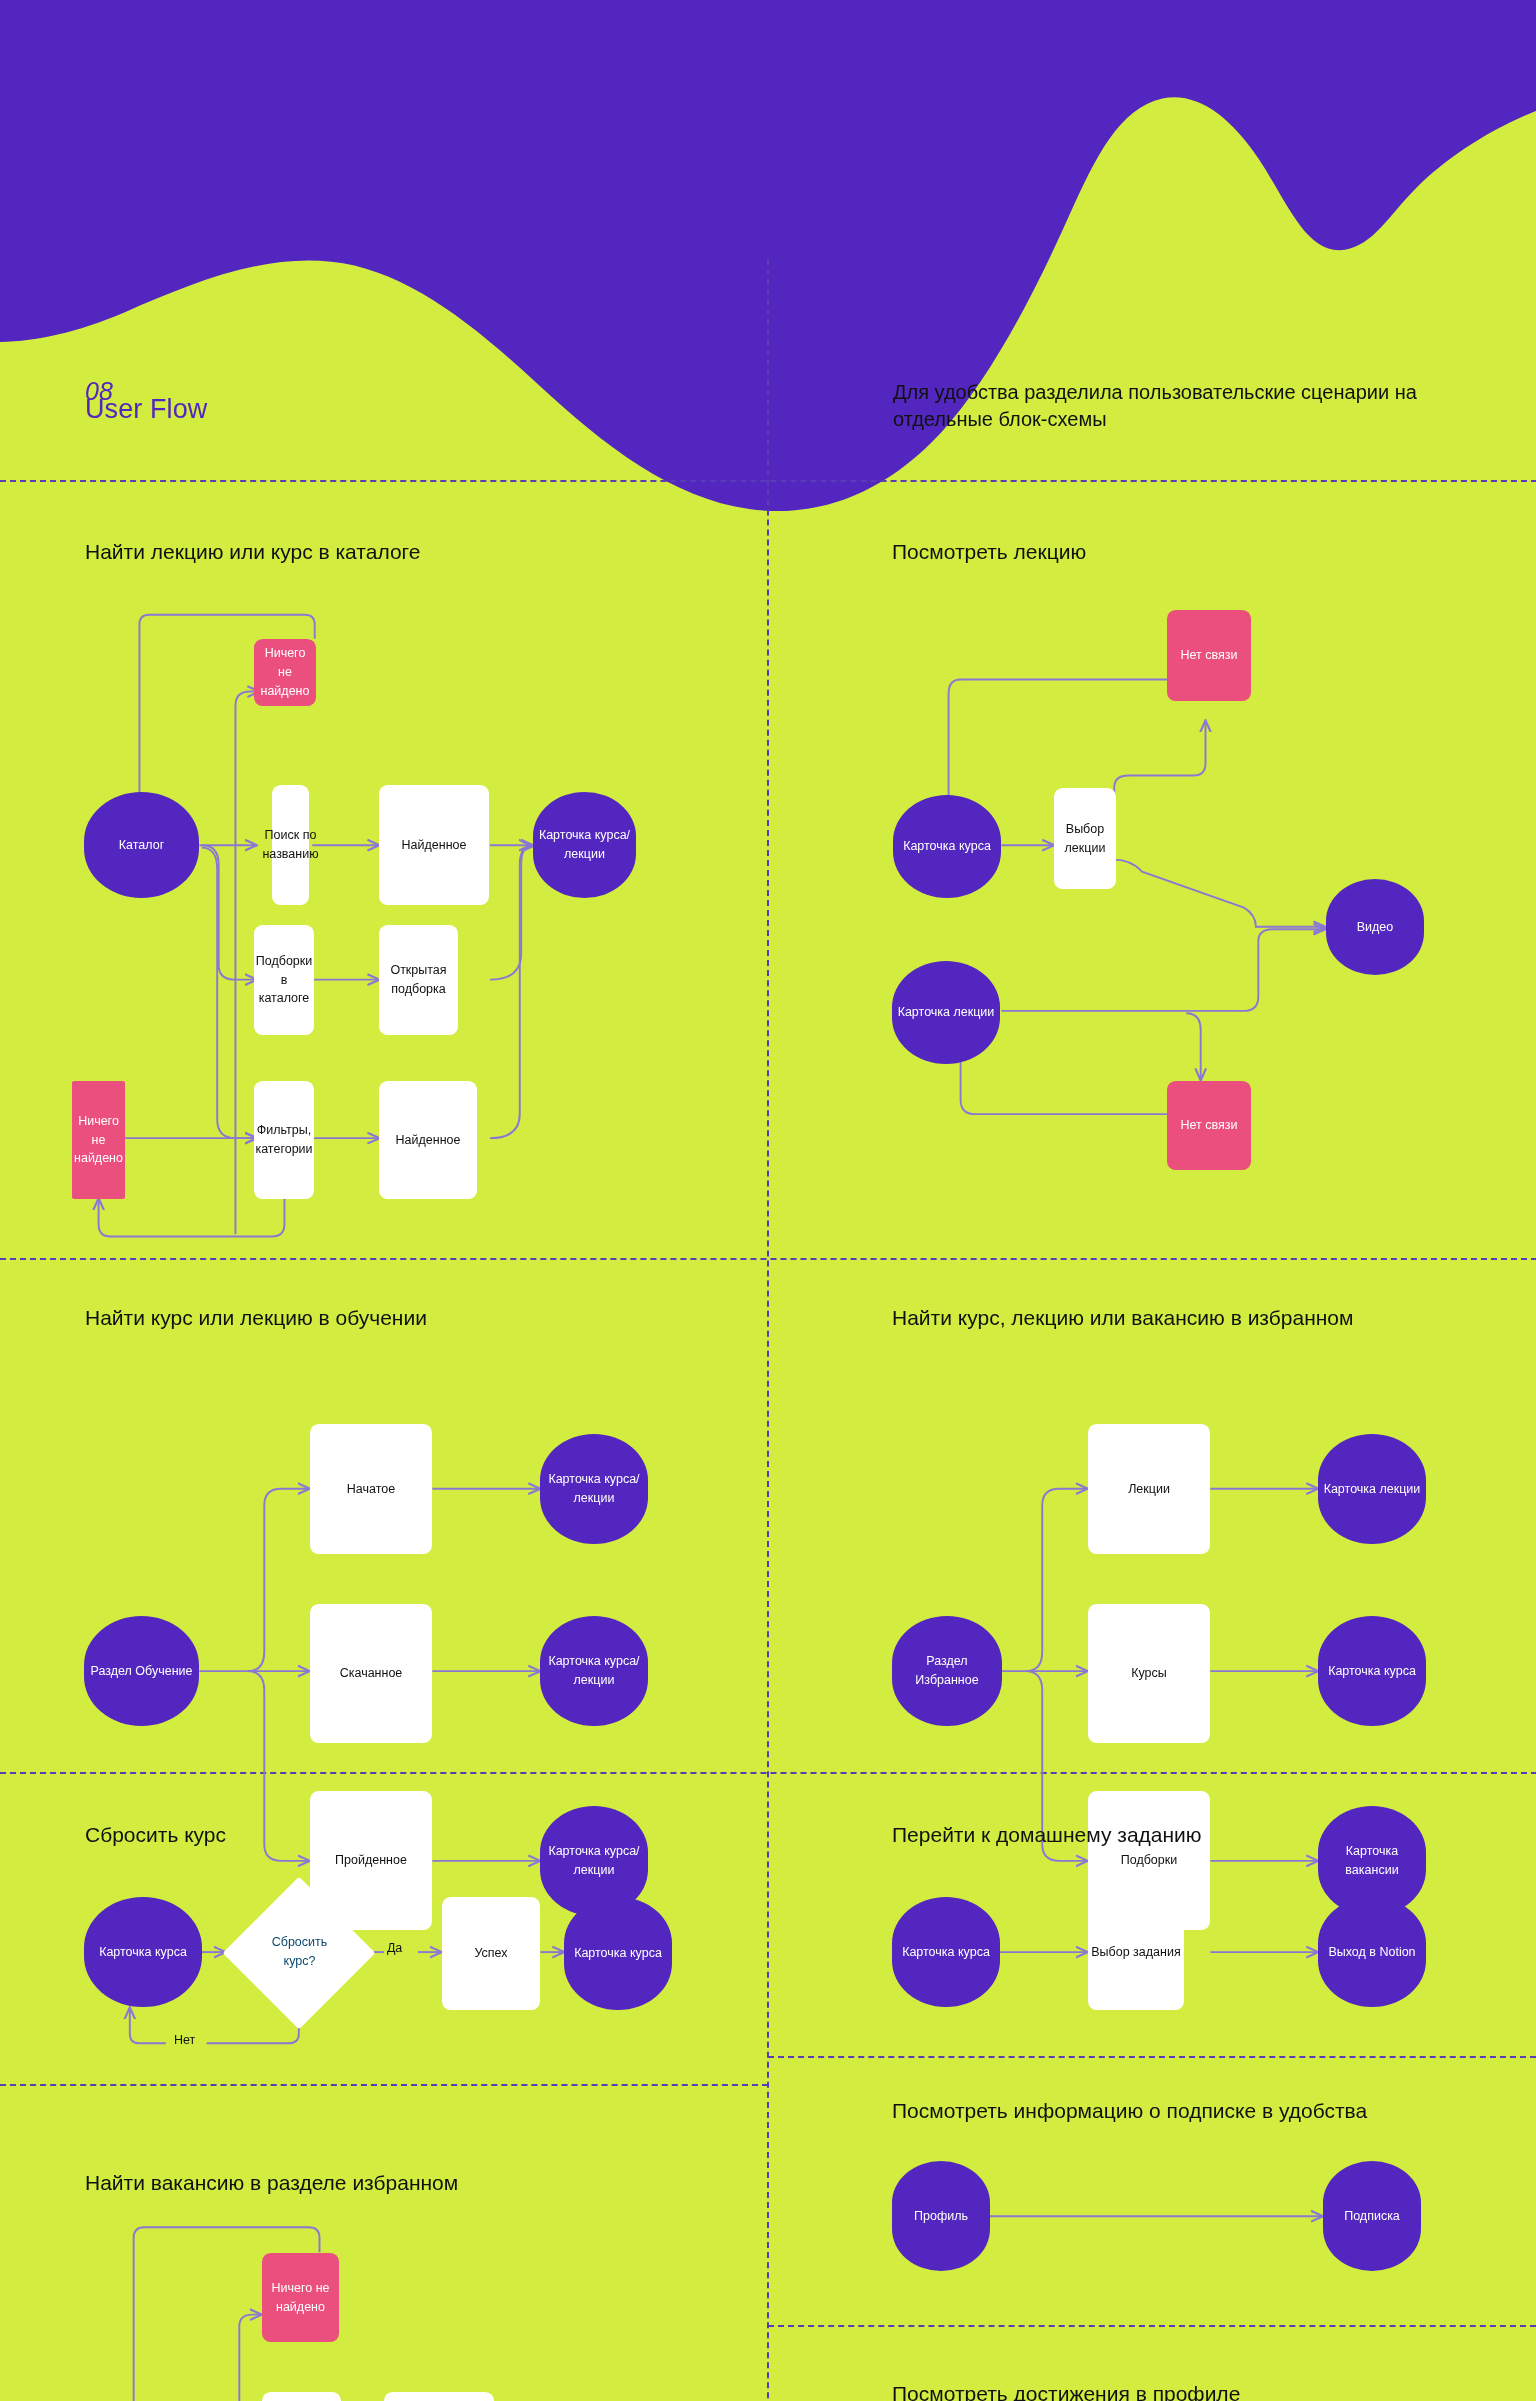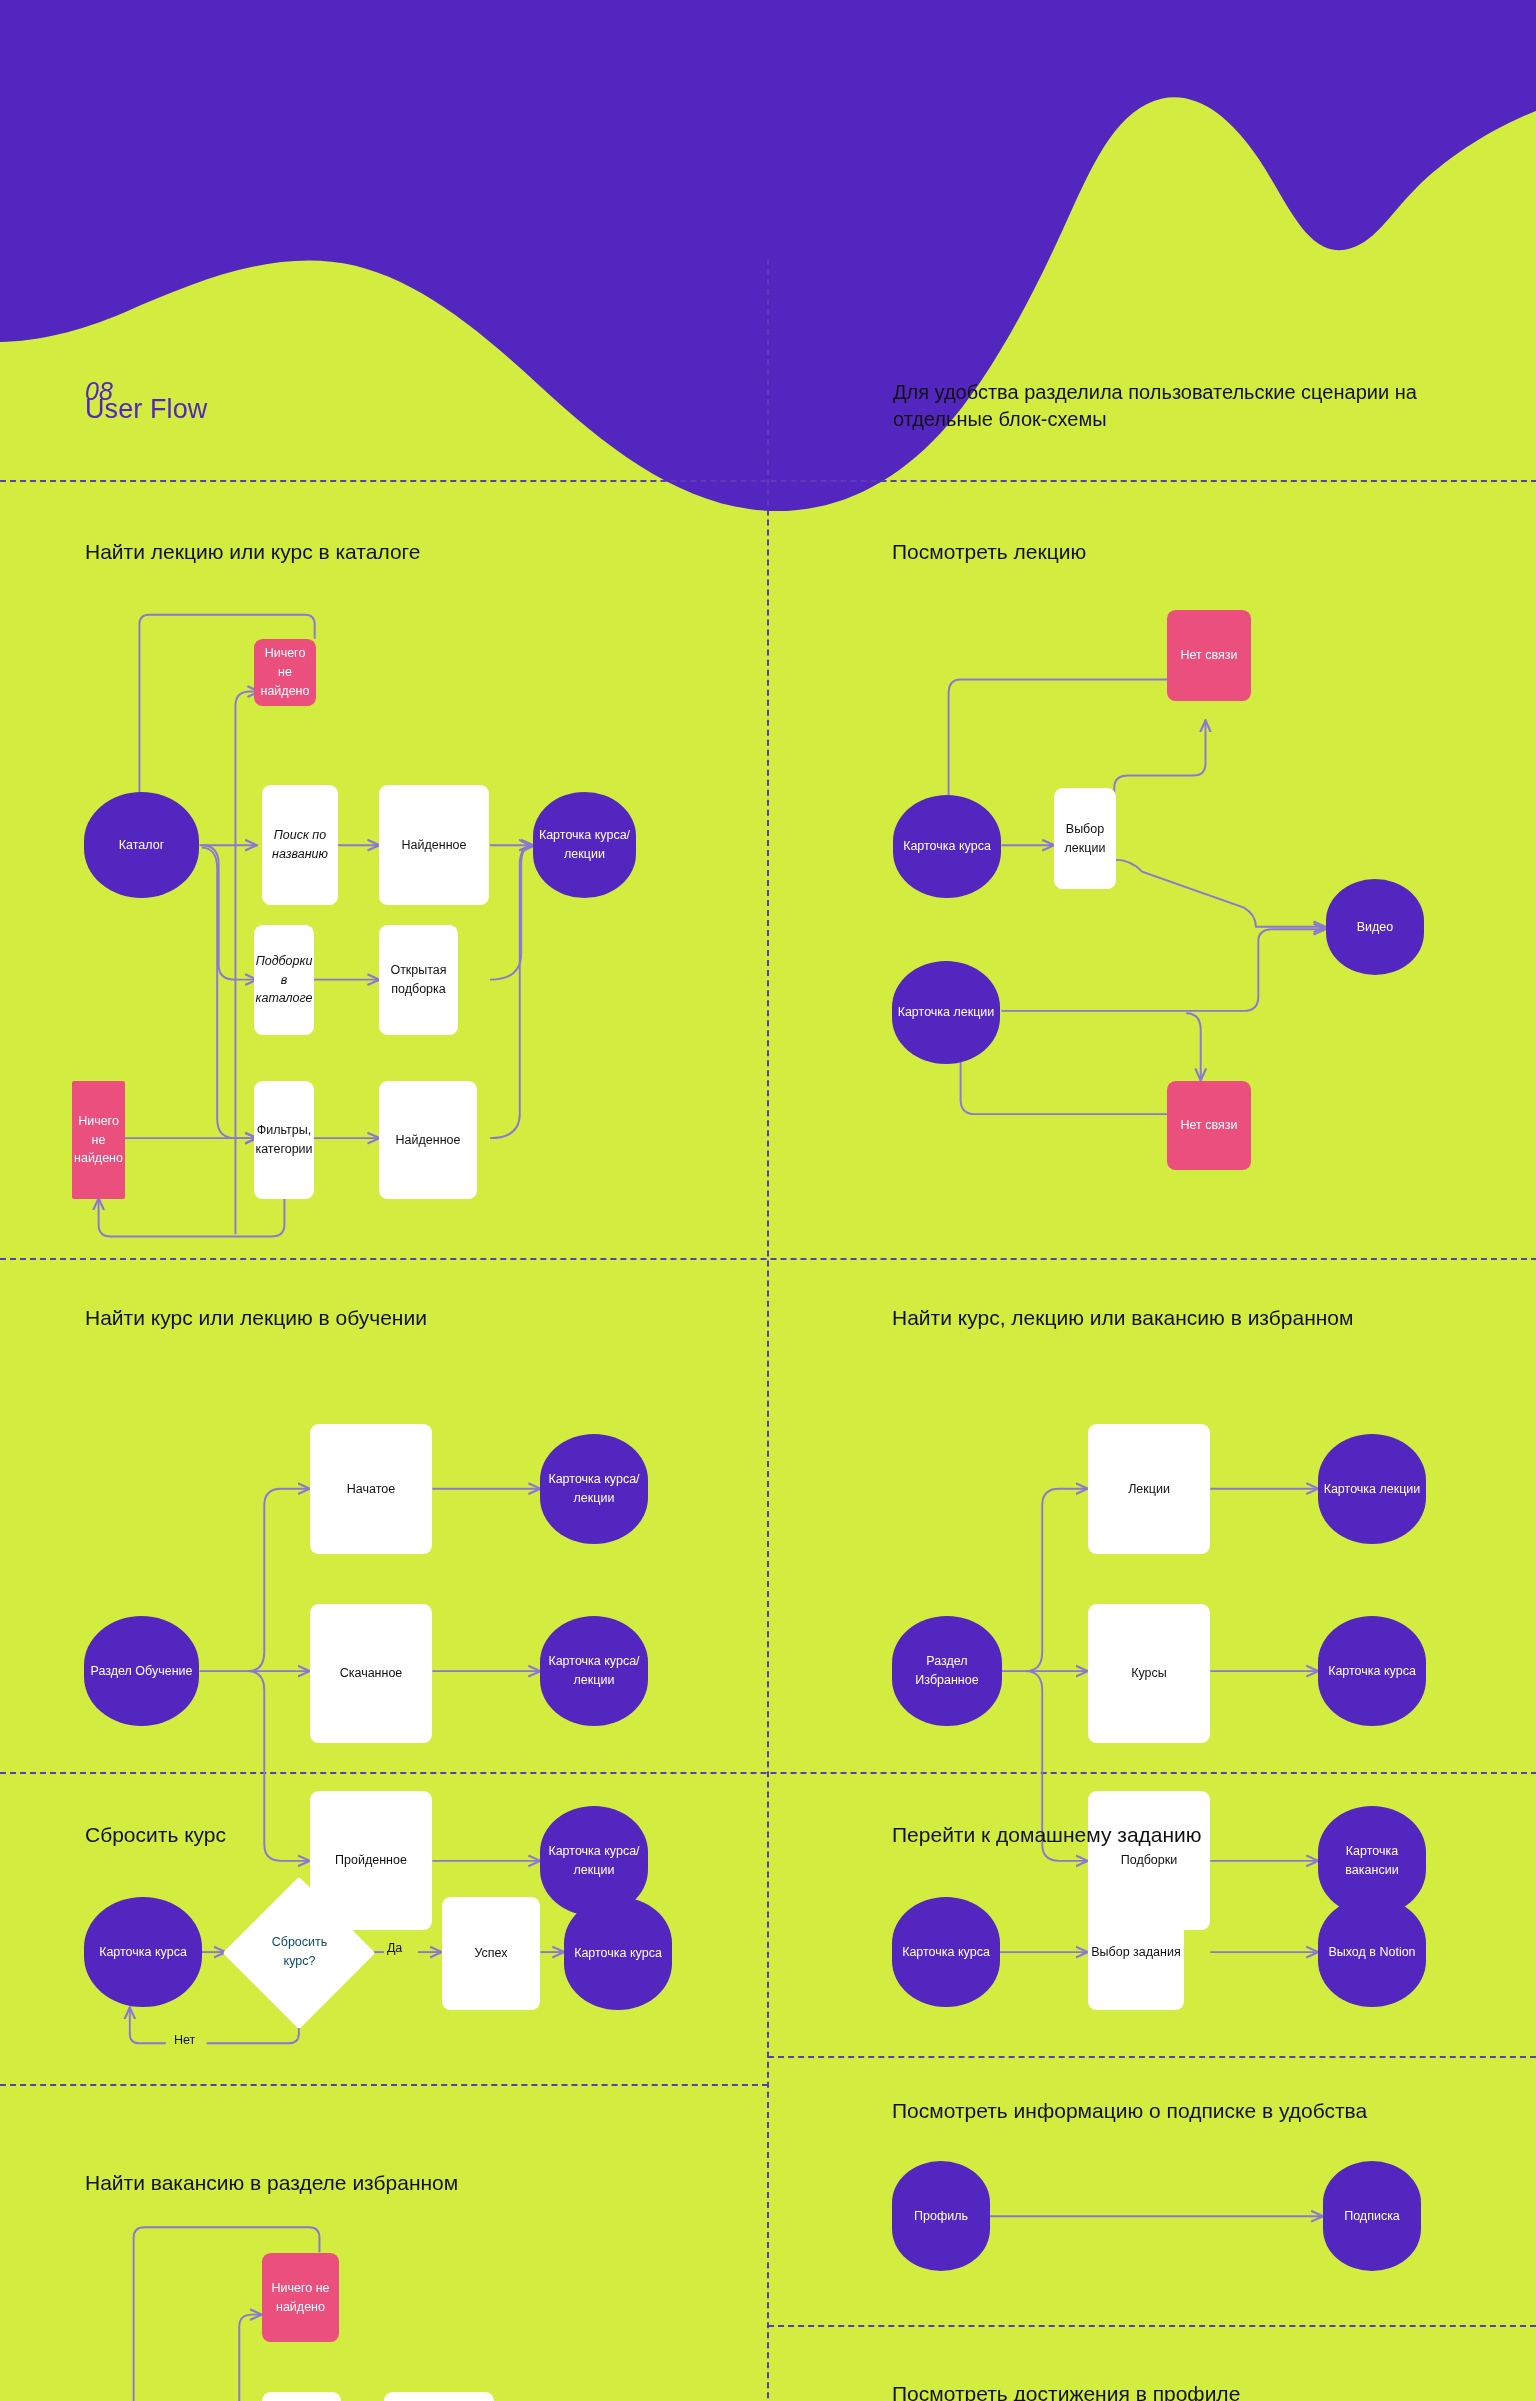--- a/index.html
+++ b/index.html
@@ -205,24 +205,24 @@
       <path d="M675,5675 L800,5675" marker-end="url(#ar)"></path>
       <path d="M1010,5675 Q1075,5675 1075,5620 L1075,5420 Q1075,5378 1090,5378" marker-end="url(#ar)"></path>
       <path d="M618,5800 L618,5850 Q618,5875 593,5875 L240,5875 Q215,5875 215,5850 L215,5800" marker-end="url(#ar)"></path>
     </g>
   </svg>
 
   <div class="sec-title" style="left:85px; top:540px;">Найти лекцию или курс в каталоге</div>
 
   <div class="node pink" style="left:254px; top:639px; width:62px; height:67px;">Ничего не найдено</div>
   <div class="node purple" style="left:84px; top:792px; width:115px; height:106px;">Каталог</div>
-  <div class="node white" style="left:262px; top:785px; width:76px; height:120px;font-style:italic;">Поиск по названию</div>
+  <div class="node white" style="left:272px; top:785px; width:37px; height:120px;">Поиск по названию</div>
   <div class="node white" style="left:379px; top:785px; width:110px; height:120px;">Найденное</div>
   <div class="node purple" style="left:533px; top:792px; width:103px; height:106px;">Карточка курса/ лекции</div>
-  <div class="node white" style="left:254px; top:925px; width:60px; height:110px;font-style:italic;">Подборки в каталоге</div>
+  <div class="node white" style="left:254px; top:925px; width:60px; height:110px;">Подборки в каталоге</div>
   <div class="node white" style="left:379px; top:925px; width:79px; height:110px;">Открытая подборка</div>
   <div class="node pink sharp" style="left:72px; top:1081px; width:53px; height:118px;">Ничего не найдено</div>
   <div class="node white" style="left:254px; top:1081px; width:60px; height:118px;">Фильтры, категории</div>
   <div class="node white" style="left:379px; top:1081px; width:98px; height:118px;">Найденное</div>
 
   <div class="sec-title" style="left:892px; top:540px;">Посмотреть лекцию</div>
 
   <div class="node pink" style="left:1167px; top:610px; width:84px; height:91px;">Нет связи</div>
   <div class="node purple" style="left:893px; top:795px; width:108px; height:103px;">Карточка курса</div>
   <div class="node white" style="left:1054px; top:788px; width:62px; height:101px;">Выбор лекции</div>

